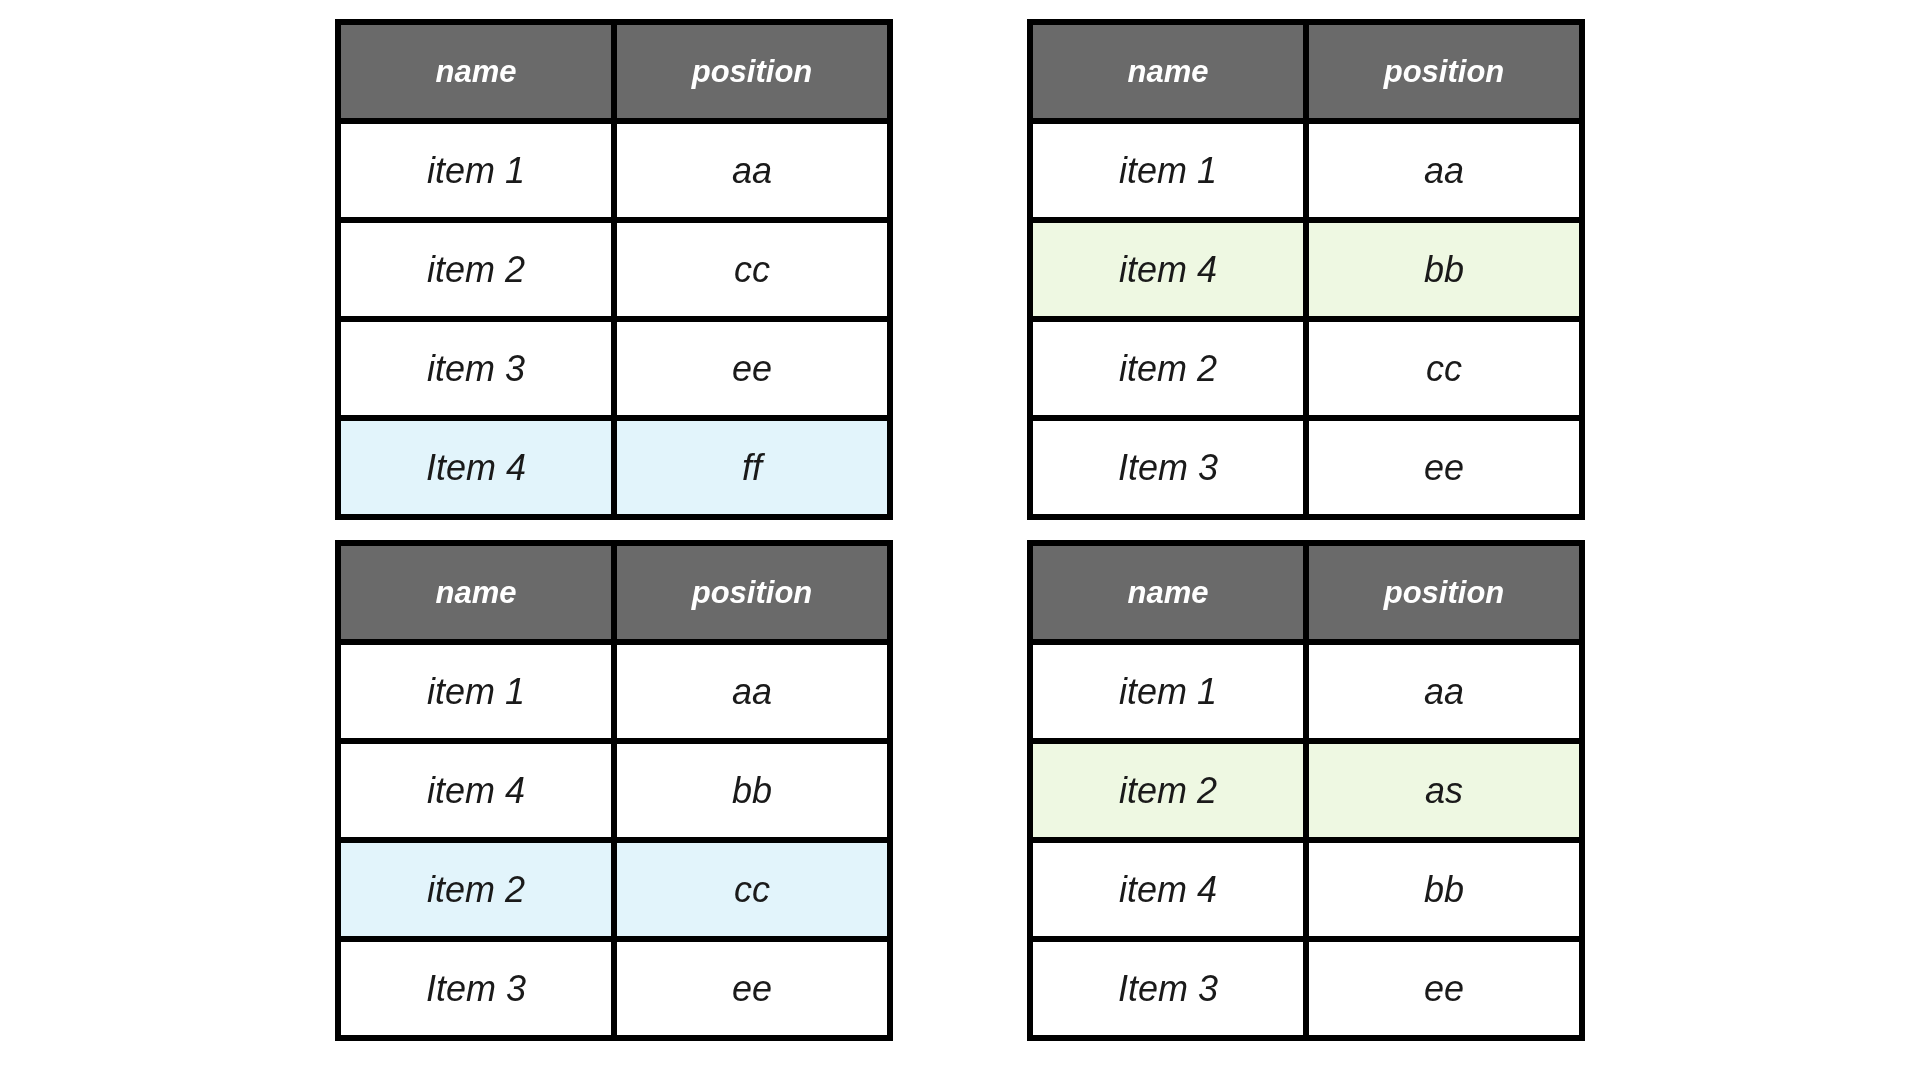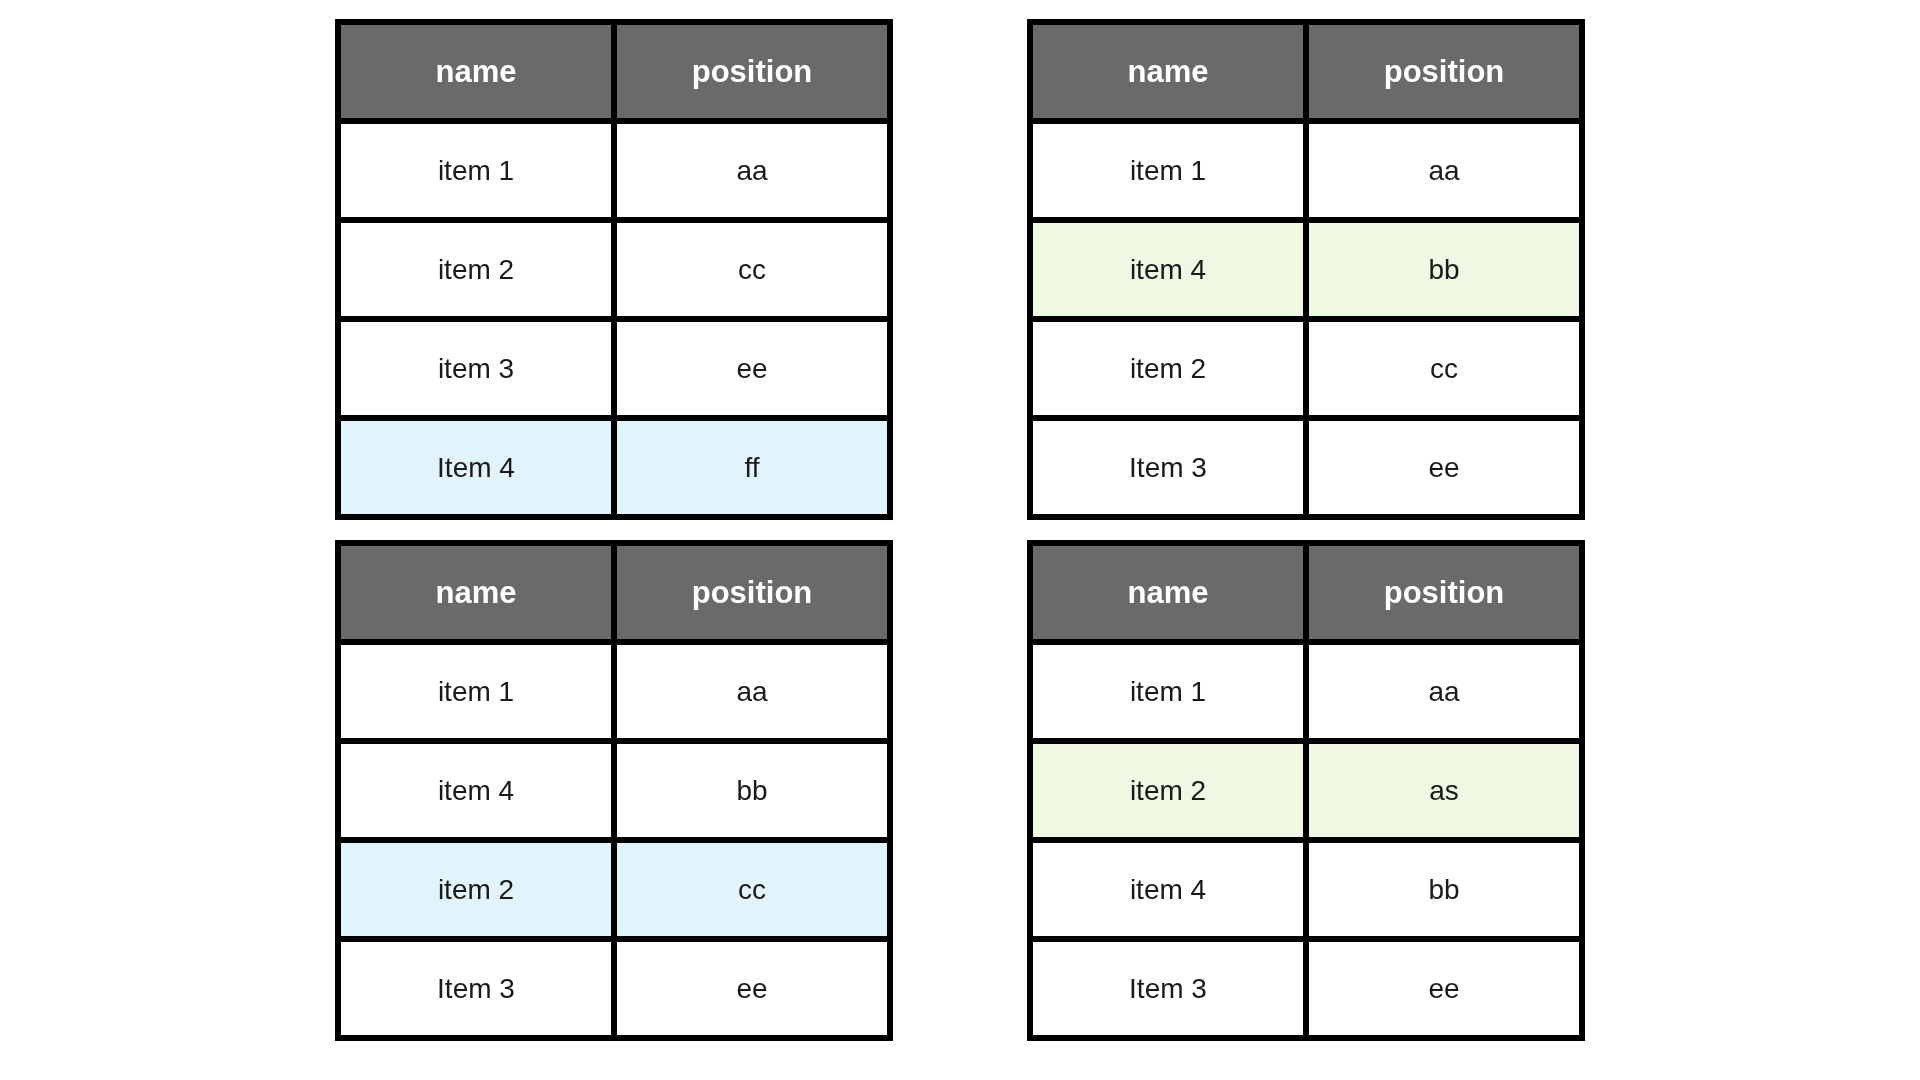--- a/index.html
+++ b/index.html
@@ -28,31 +28,32 @@
     table-layout: fixed;
     width: 100%;
   }
   th, td {
     border: 6px solid var(--table-border, #000000);
     height: 93px;
     padding: 0;
     text-align: center;
     vertical-align: middle;
     overflow: hidden;
+    font-style: italic;
   }
   th {
     background: var(--header-bg, #6a6a6a);
     color: var(--header-text, #ffffff);
     font-size: 31px;
     font-weight: 700;
   }
   td {
     background: #ffffff;
     color: var(--cell-text, #1a1a1a);
-    font-size: 28px;
+    font-size: 36px;
     font-weight: 400;
   }
   tr.teal-top > td {
     border-top: 6px solid var(--drop-indicator-teal, #1a9cb7);
   }
   tr.hl-blue > td {
     background: var(--highlight-blue, #e2f4fb);
   }
   tr.hl-green > td {
     background: var(--highlight-green, #eef8e2);

